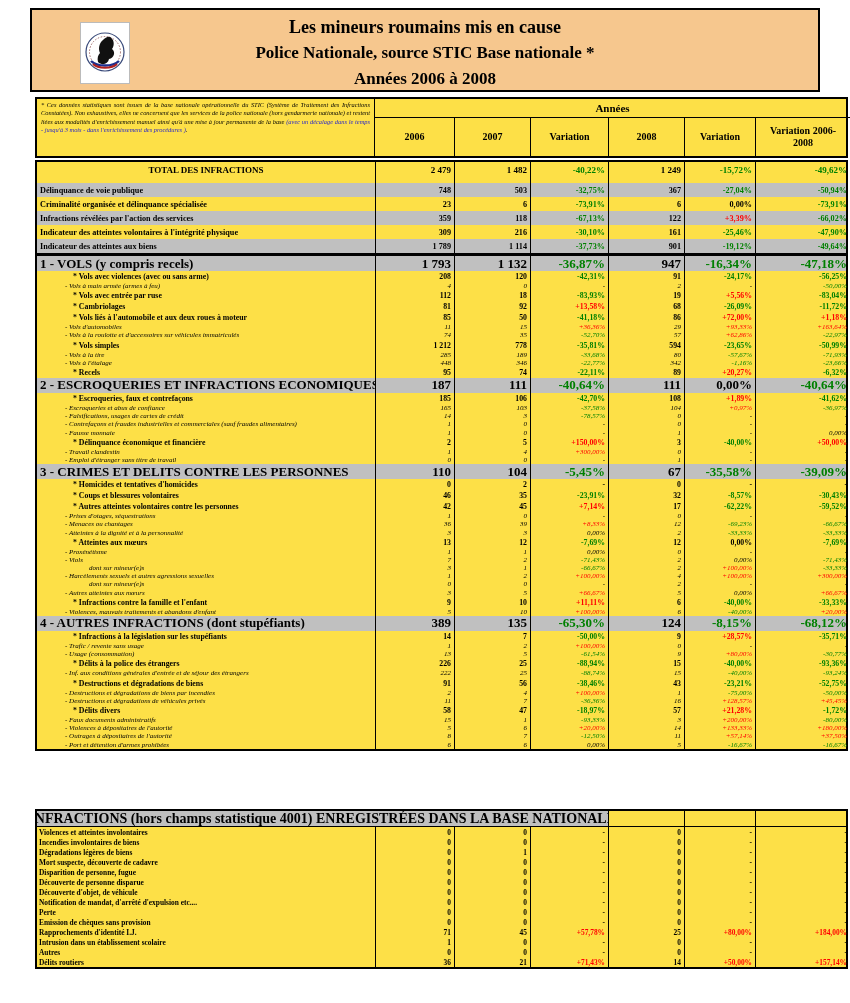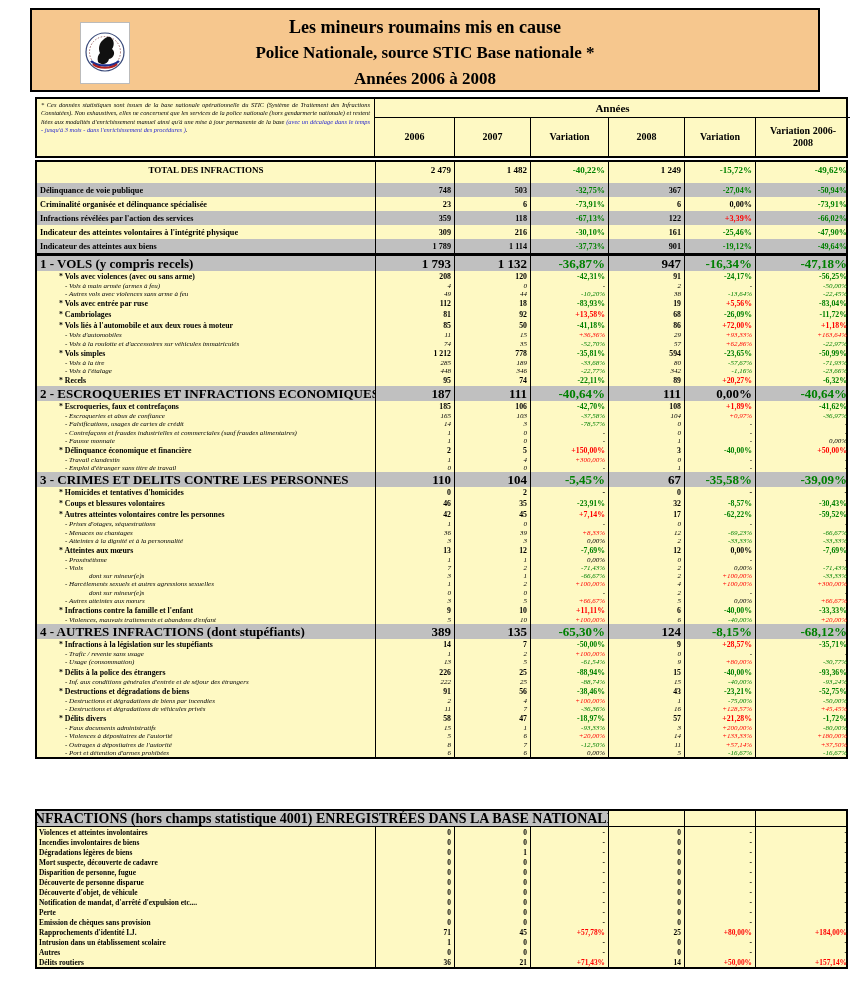--- a/index.html
+++ b/index.html
@@ -16,21 +16,21 @@
   .header-titles { position:absolute; left:0; top:4px; width:100%; text-align:center; }
   .ht1 { font-size:18px; font-weight:bold; line-height:26px; }
   .ht2 { font-size:17px; font-weight:bold; line-height:26px; }
   .ht3 { font-size:17px; font-weight:bold; line-height:26px; }
   .logo-box {
     position:absolute; left:48px; top:12px; width:50px; height:62px;
     background:#fff; border:1px solid #bbb;
     display:flex; align-items:center; justify-content:center;
   }
   
-  .tbl { position:absolute; left:35px; width:813px; border:2px solid #000; background:#fef9c3; }
+  .tbl { position:absolute; left:35px; width:813px; border:2px solid #000; background:#fde047; }
   .tbl-header { top:97px; height:61px; display:grid; grid-template-columns:338px 475px; }
   .footnote-cell {
     border-right:1px solid #000; padding:2px 4px 1px 4px;
     font-size:6.4px; line-height:1.3; font-style:italic; text-align:justify;
   }
   .note-blue { color:#1F1FCF; }
   .years-wrap { display:flex; flex-direction:column; }
   .years-row {
     height:19px; border-bottom:1px solid #000; display:flex;
     align-items:center; justify-content:center; font-weight:bold; font-size:11px;
@@ -52,21 +52,21 @@
   }
   .cell.label { border-left:none; justify-content:flex-start; }
   .shade { background:#C0C0C0; }
 
   .r-total   { height:16px; font-weight:bold; font-size:9px; }
   .r-total .label { justify-content:center; }
   .r-spacer  { height:5px; font-size:1px; }
   .r-ind     { height:14px; font-weight:bold; font-size:8.2px; }
   .r-section { height:15px; font-weight:bold; font-size:13px; background:#C0C0C0; }
   .r-bold    { height:11px; font-weight:bold; font-size:7.8px; }
-  .r-bold .label   { padding-left:22px; }
+  .r-bold .label   { padding-left:36px; }
   .r-italic  { height:8.2px; font-style:italic; font-size:7px; }
   .r-italic .label { padding-left:28px; }
   .r-sub     { height:8.2px; font-style:italic; font-size:7px; }
   .r-sub .label    { padding-left:52px; }
 
   
   .tbl2 { top:809px; }
   .t2-title-row { display:grid; grid-template-columns:571px 76px 71px 95px; border-bottom:1px solid #000; height:16px; }
   .t2-title {
     background:#C0C0C0; display:flex; align-items:center; justify-content:center;
@@ -200,29 +200,20 @@
     </div>
     <div class="row r-italic">
       <div class="cell label">- Vols à main armée (armes à feu)</div>
       <div class="cell">4</div>
       <div class="cell">0</div>
       <div class="cell">-</div>
       <div class="cell">2</div>
       <div class="cell">-</div>
       <div class="cell" style="color: rgb(0, 128, 0);">-50,00%</div>
     </div>
-    <div class="row r-italic">
-      <div class="cell label">- Autres vols avec violences sans arme à feu</div>
-      <div class="cell">49</div>
-      <div class="cell">44</div>
-      <div class="cell" style="color: rgb(0, 128, 0);">-10,20%</div>
-      <div class="cell">38</div>
-      <div class="cell" style="color: rgb(0, 128, 0);">-13,64%</div>
-      <div class="cell" style="color: rgb(0, 128, 0);">-22,45%</div>
-    </div>
     <div class="row r-bold">
       <div class="cell label">* Vols avec entrée par ruse</div>
       <div class="cell">112</div>
       <div class="cell">18</div>
       <div class="cell" style="color: rgb(0, 128, 0);">-83,93%</div>
       <div class="cell">19</div>
       <div class="cell" style="color: rgb(255, 0, 0);">+5,56%</div>
       <div class="cell" style="color: rgb(0, 128, 0);">-83,04%</div>
     </div>
     <div class="row r-bold">

